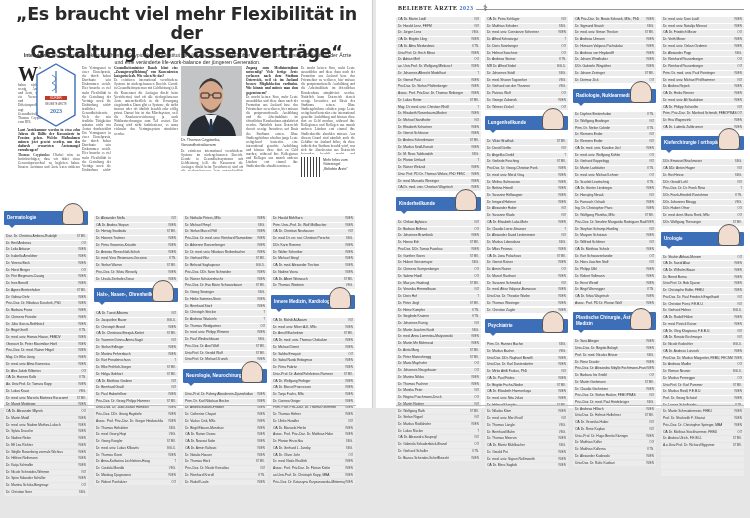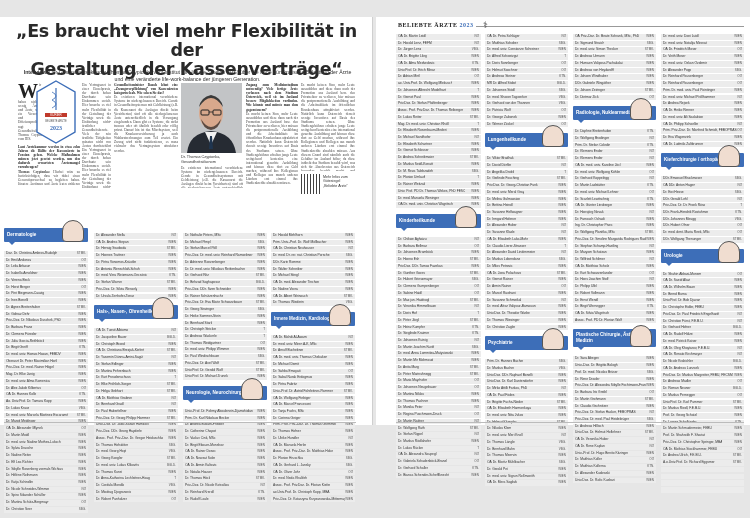--- a/index.html
+++ b/index.html
@@ -1,18 +1,18 @@
 <!DOCTYPE html>
 <html><head>
 <meta charset="utf-8">
 <style>
 *{box-sizing:border-box;margin:0;padding:0}
 html,body{width:750px;height:518px;overflow:hidden;background:#e6e6e6}
 body{position:relative;font-family:"Liberation Sans",sans-serif;color:#222}
-.page{position:absolute;top:17px;height:408px;background:#fff}
+.page{position:absolute;top:0;height:408px;background:#fff}
 .page.left{left:0;width:373px;border-right:1px solid #cfcfcf}
 .page.right{left:376px;width:374px}
 .headline{position:absolute;left:0;top:5px;width:373px;text-align:center;font-family:"DejaVu Sans",sans-serif;font-size:17.5px;line-height:19px;color:#2a2a2a;letter-spacing:-0.3px}
 .deck{position:absolute;left:20px;top:52px;width:335px;text-align:center;font-size:5.2px;line-height:7px;color:#333}
 .deck b{font-weight:bold}
 .art{position:absolute;top:65px;font-family:"Liberation Serif",serif;font-size:3.4px;line-height:4.1px;color:#444;text-align:justify;overflow:hidden}
 .art .q{font-weight:bold;color:#222}
 .dropcap{float:left;font-size:20px;line-height:17px;font-weight:bold;margin-right:1px;color:#222}
 .badge{position:absolute;left:36px;top:63px;width:40px;height:64px}
 .photo{position:absolute;left:181px;top:66px;width:61px;height:70px;background:#b7b9bb;overflow:hidden}

